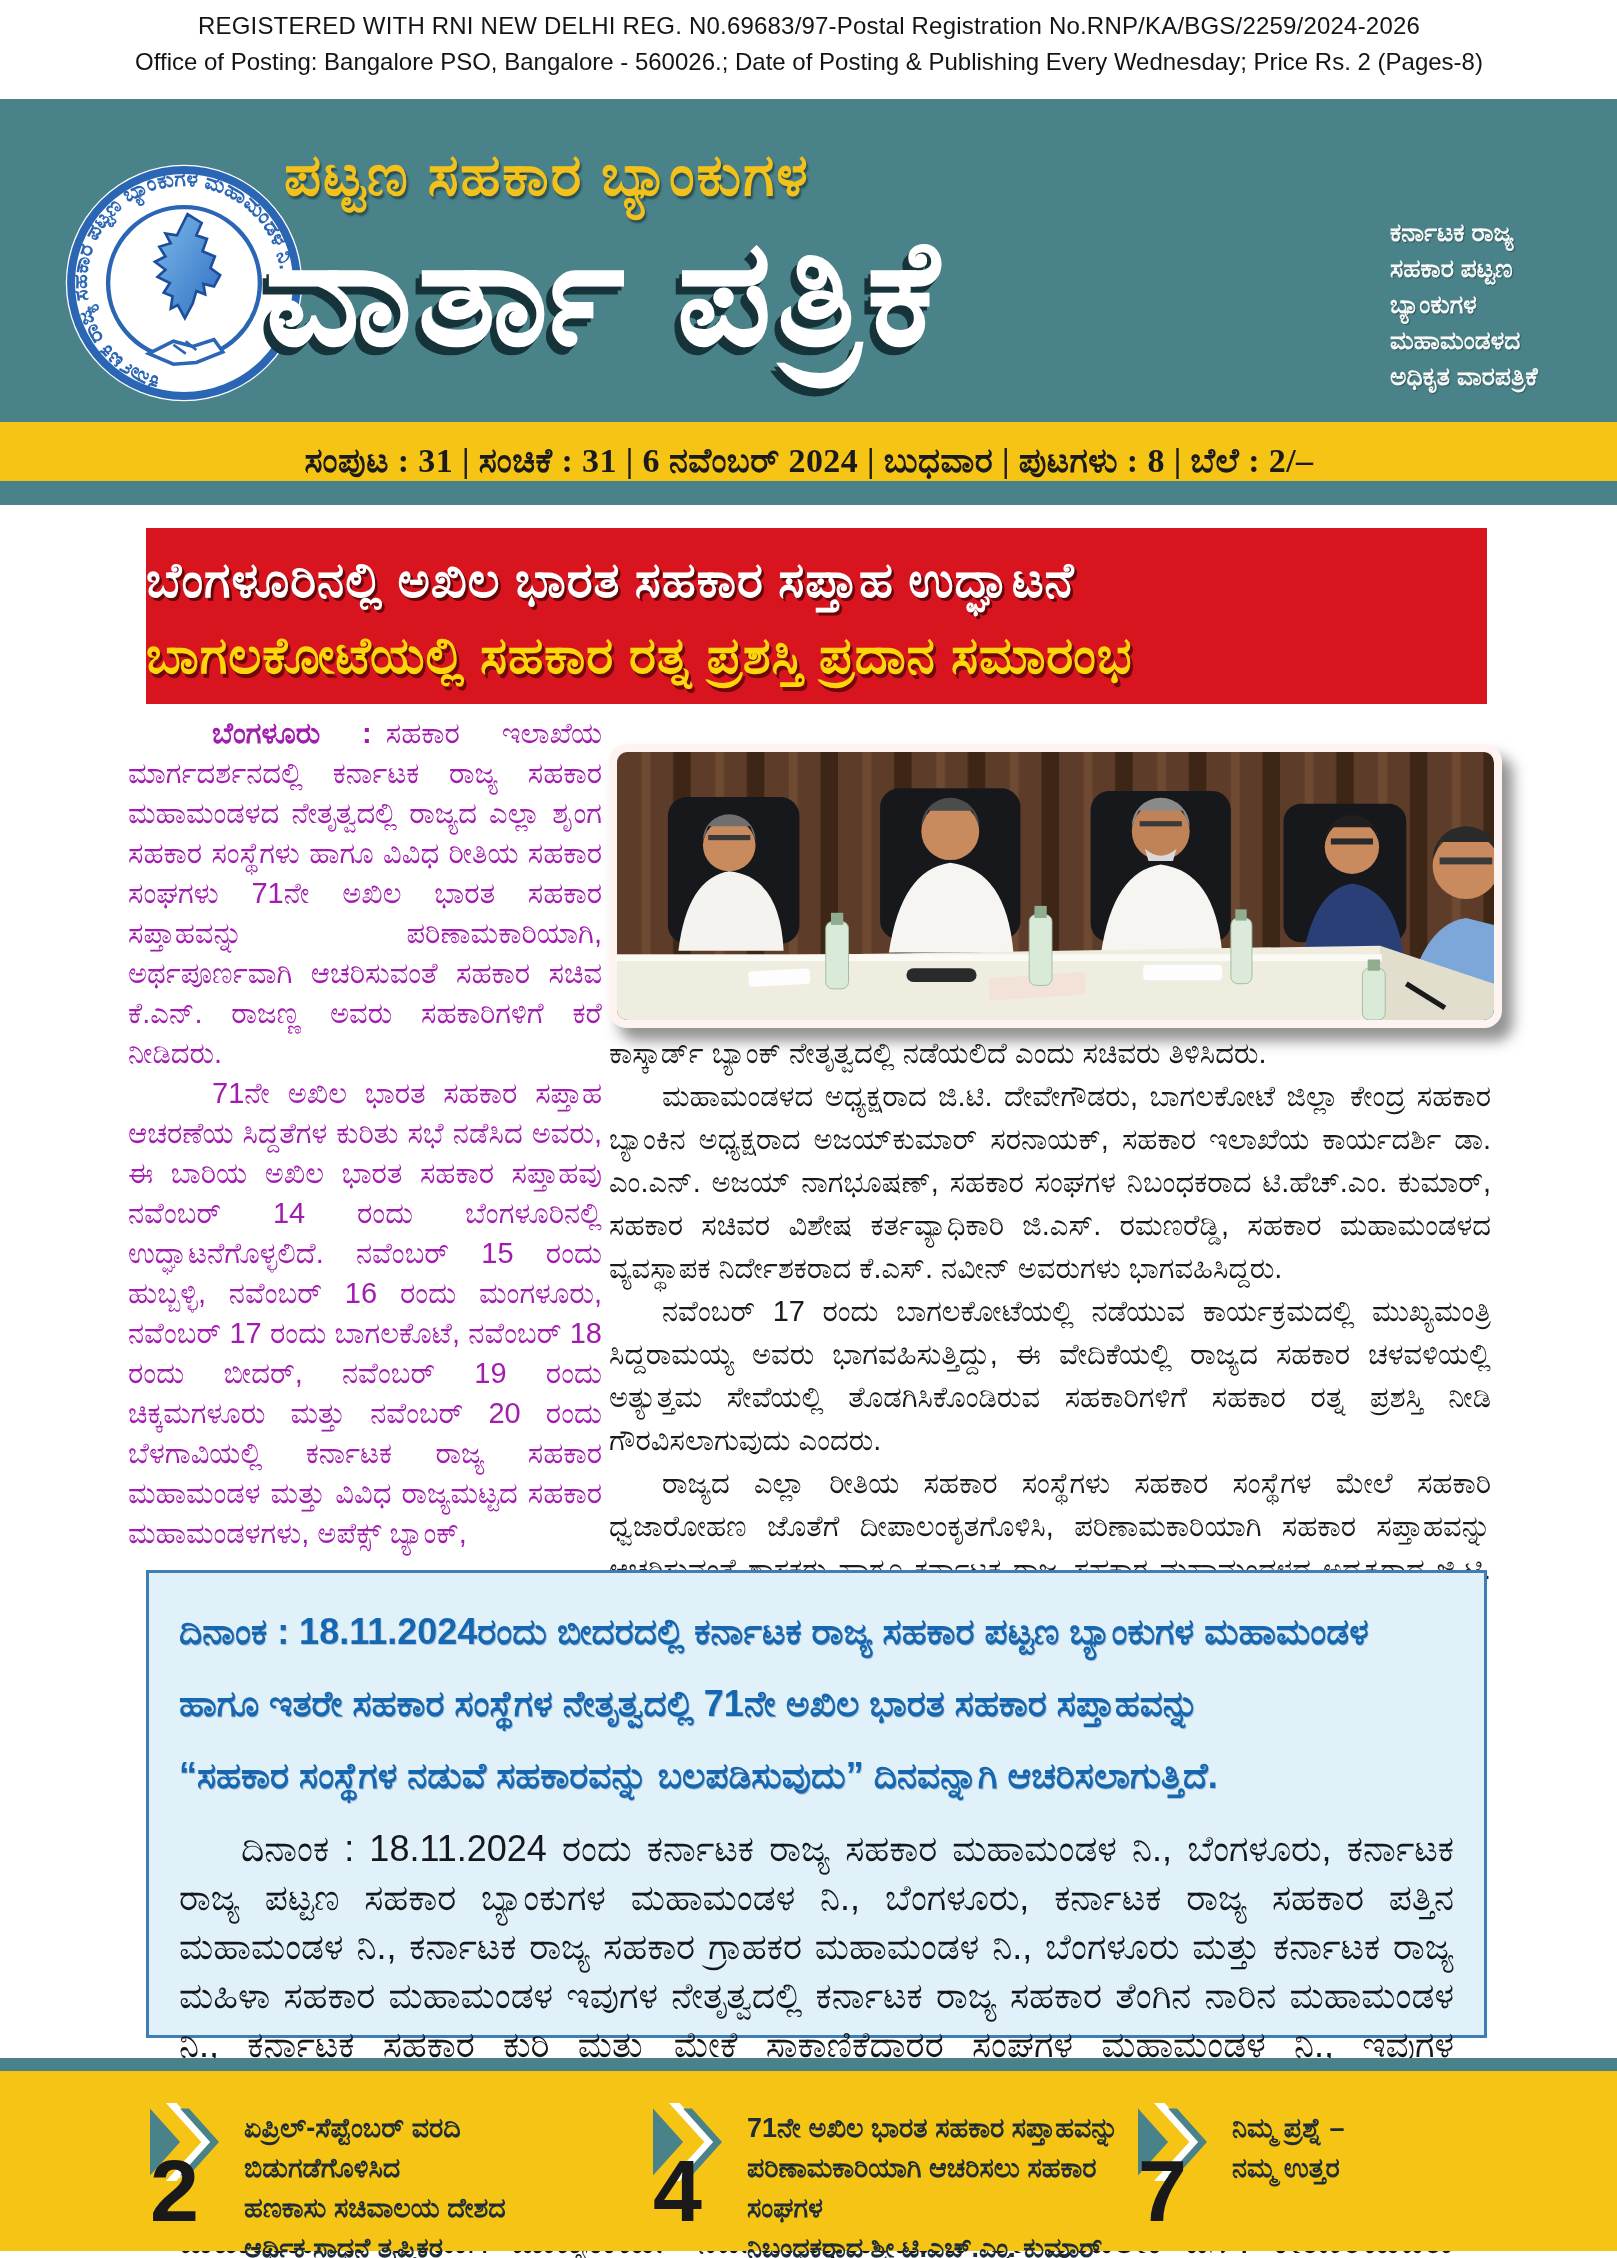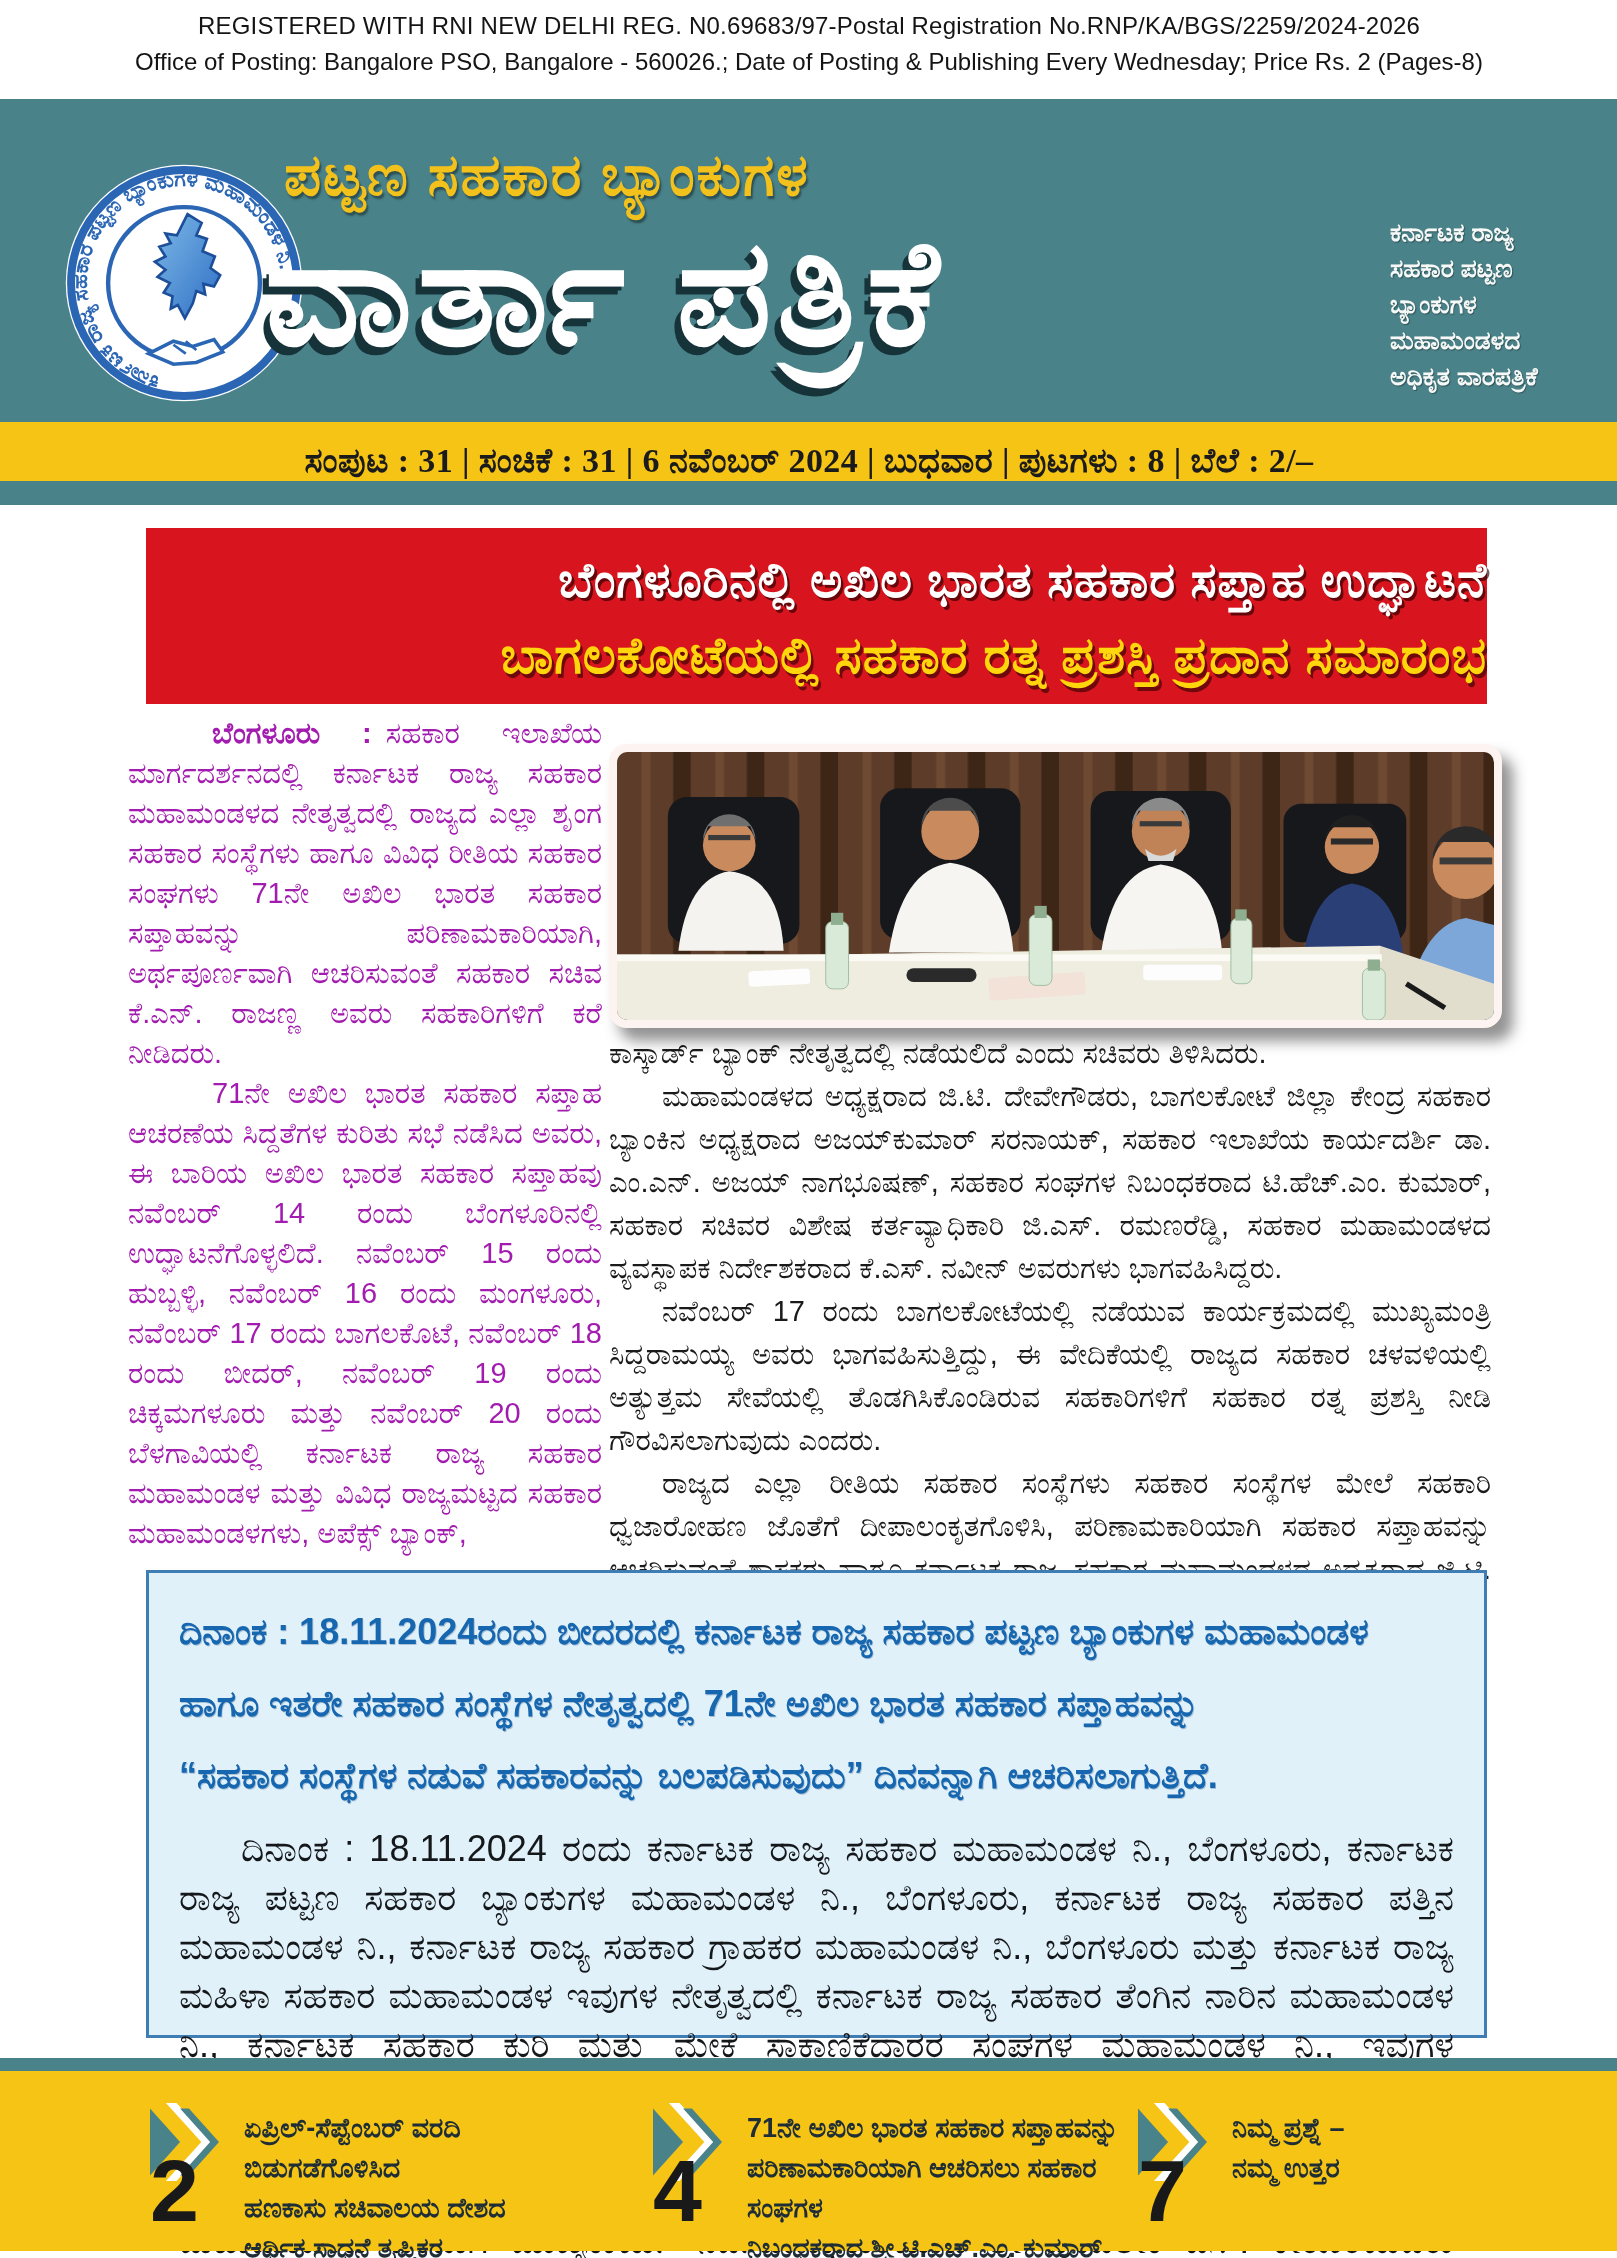--- a/index.html
+++ b/index.html
@@ -40,21 +40,21 @@
   .info-bar {
     position:absolute; top:422px; left:0; width:1618px; height:59px;
     background:#F5C415; display:flex; align-items:flex-end; justify-content:center;font-family:Liberation Serif, serif;
   }
   .info-bar-text { color:#1b1b1b; font-size:34px; font-weight:bold; letter-spacing:0.4px; }
   .teal-strip { position:absolute; top:481px; left:0; width:1618px; height:24px; background:#4A8289; }
 
   
   .headline-box {
     position:absolute; top:528px; left:146px; width:1341px; height:176px;
-    background:#D8151E; text-align:right; padding-top:14px;
+    background:#D8151E; text-align:left; padding-top:14px;
   }
   .headline-line1 {
     color:#ffffff; font-size:49px; font-weight:bold; line-height:76px;
     text-shadow:2.6px 2.6px 0 rgba(40,0,0,.65); letter-spacing:0.9px;
   }
   .headline-line2 {
     color:#FFD60C; font-size:51px; font-weight:bold; line-height:76px;
     text-shadow:2.6px 3.5px 0 rgba(40,0,0,.6); letter-spacing:0.9px;
   }
 

